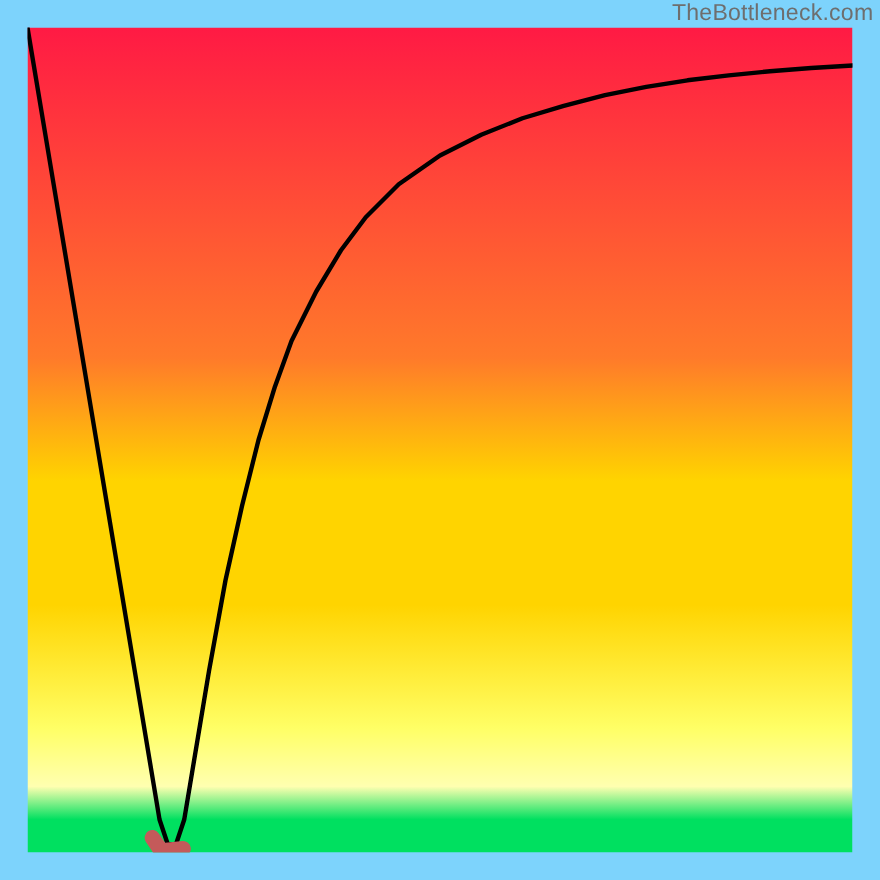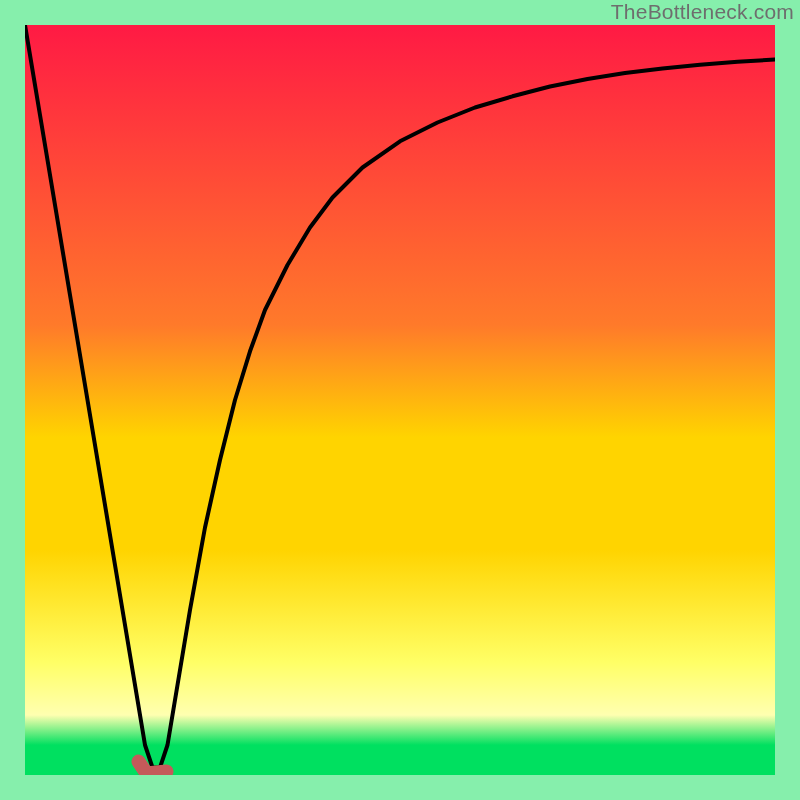--- a/index.html
+++ b/index.html
@@ -8,21 +8,21 @@
     width: 800px;
     height: 800px;
     background: #000;
     overflow: hidden;
     font-family: Arial, Helvetica, sans-serif;
   }
   .outer {
     position: relative;
     width: 800px;
     height: 800px;
-    background: #86efac;
+    background: #7dd3fc;
   }
   .plot {
     position: absolute;
     left: 25px;
     top: 25px;
     width: 750px;
     height: 750px;
   }
   .watermark {
     position: absolute;

